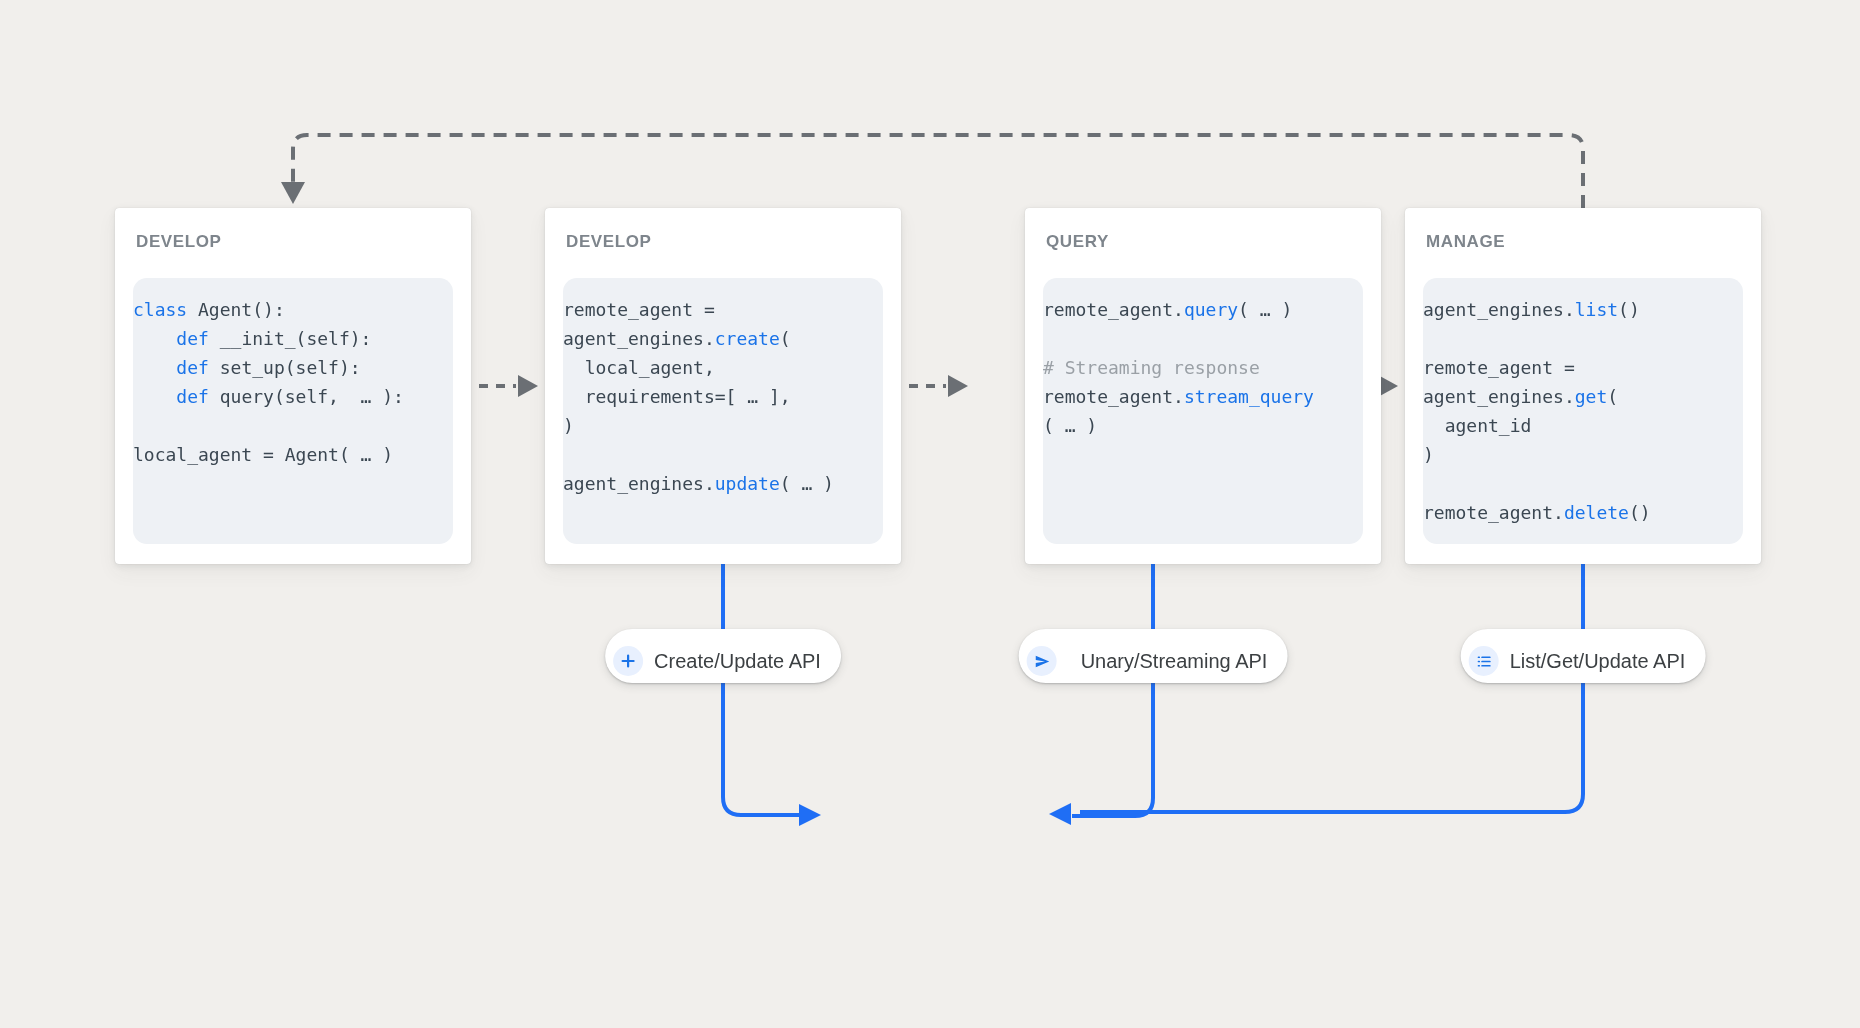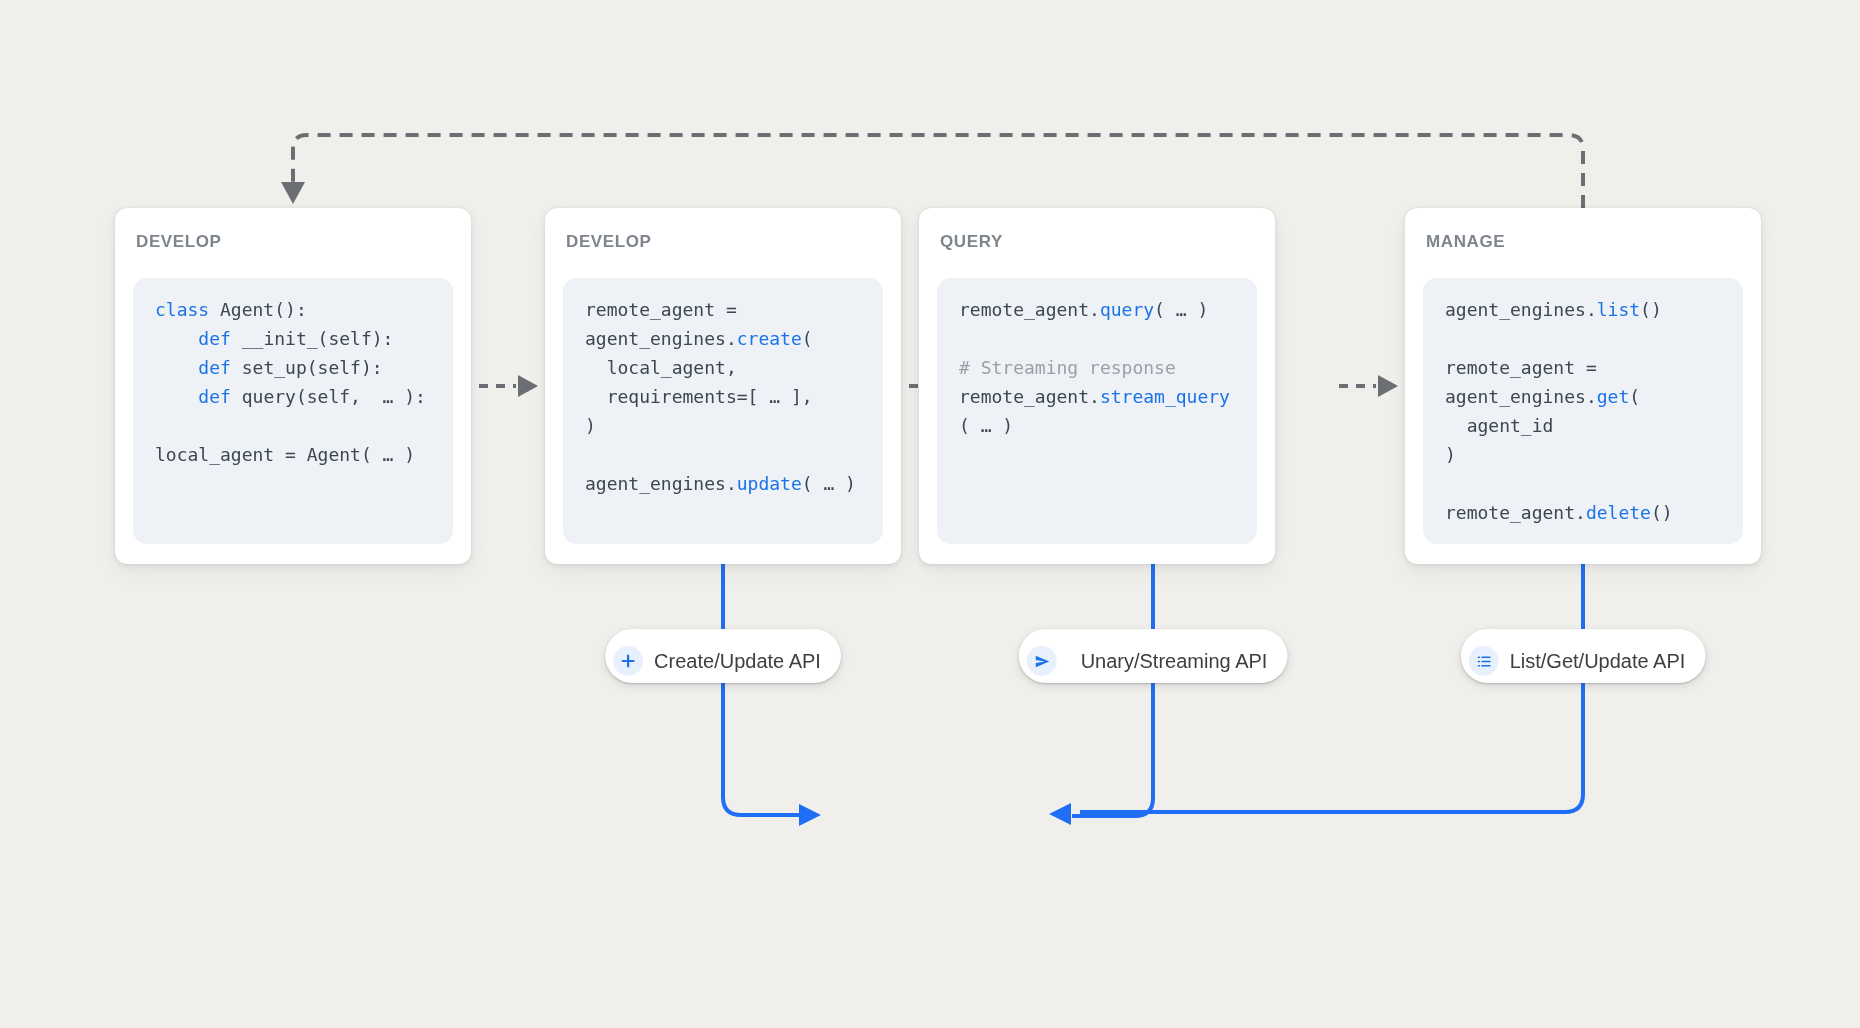--- a/index.html
+++ b/index.html
@@ -10,36 +10,36 @@
     overflow:hidden;position:relative;
   }
   .stage{position:absolute;inset:0;}
 
   
   .connectors{position:absolute;left:0;top:0;z-index:1;}
 
   
   .card{
     position:absolute;top:208px;width:356px;height:356px;
-    background:#ffffff;border-radius:12px;z-index:2;
+    background:#ffffff;border-radius:4px;z-index:2;
     box-shadow:0 0 1px rgba(60,64,67,.25),0 2px 6px rgba(60,64,67,.10),0 8px 20px rgba(60,64,67,.06);
   }
   .card--develop{left:115px;}
   .card--deploy{left:545px;}
-  .card--query{left:919px;}
+  .card--query{left:1025px;}
   .card--manage{left:1405px;}
   .card-title{
     position:absolute;top:24px;left:21px;margin:0;
     font-size:17px;font-weight:700;letter-spacing:.6px;
     color:#7e858c;
   }
   .code{
     position:absolute;top:70px;left:18px;right:18px;bottom:20px;
     background:#eef1f5;border-radius:14px;
-    padding:17px 22px;box-sizing:border-box;
+    padding:17px 0;box-sizing:border-box;
     font-family:"DejaVu Sans Mono",monospace;
     font-size:18px;line-height:29px;color:#3b4752;
     white-space:pre;overflow:hidden;
   }
   .code-line{height:29px;}
   .tok-d{color:#3b4752;}
   .tok-k{color:#1a73e8;}
   .tok-c{color:#9aa0a6;}
 
   

